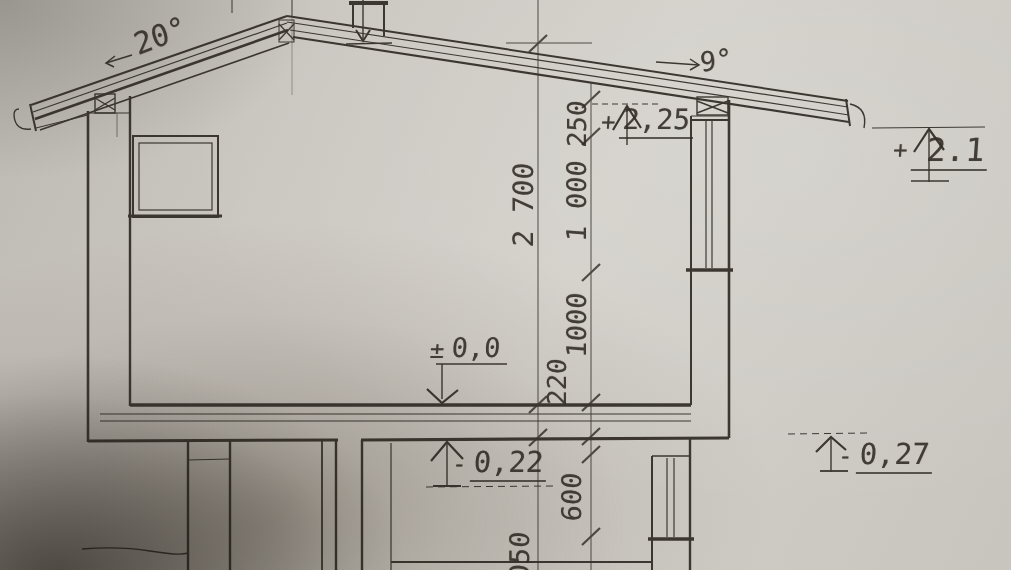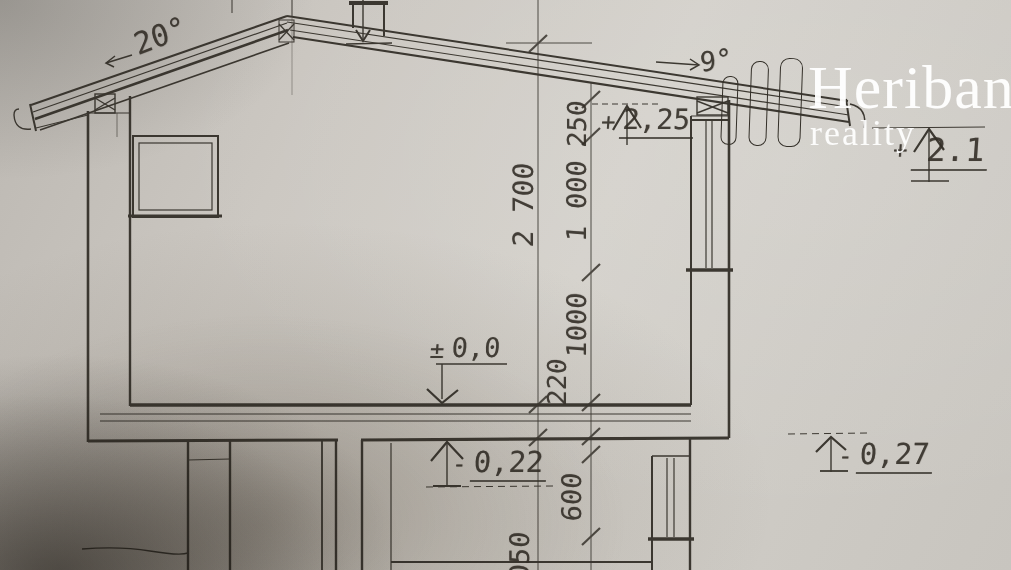--- a/index.html
+++ b/index.html
@@ -245,25 +245,14 @@
     <span class="val">0,22</span>
   </div>
 
   <div class="lbl lvl" style="left:838px; top:440px; font-size:29px;">
     <span class="sign">-</span>
     <span class="val">0,27</span>
   </div>
 
   <div class="shade"></div>
 
-  <div class="logo">
-    <svg width="130" height="130" viewBox="0 0 130 130" style="position:absolute;left:25px;top:10px;">
-      <g fill="rgba(255,255,255,.88)" stroke="none" transform="rotate(2 60 60)">
-        <rect x="7" y="28" width="15" height="68" rx="7"></rect>
-        <rect x="35" y="12" width="17" height="84" rx="8"></rect>
-        <rect x="64" y="8" width="22" height="88" rx="9"></rect>
-      </g>
-    </svg>
-    <div class="brand">Heriban</div>
-    <div class="subtitle">reality</div>
-  </div>
 
 </div>
 
 </body></html>

